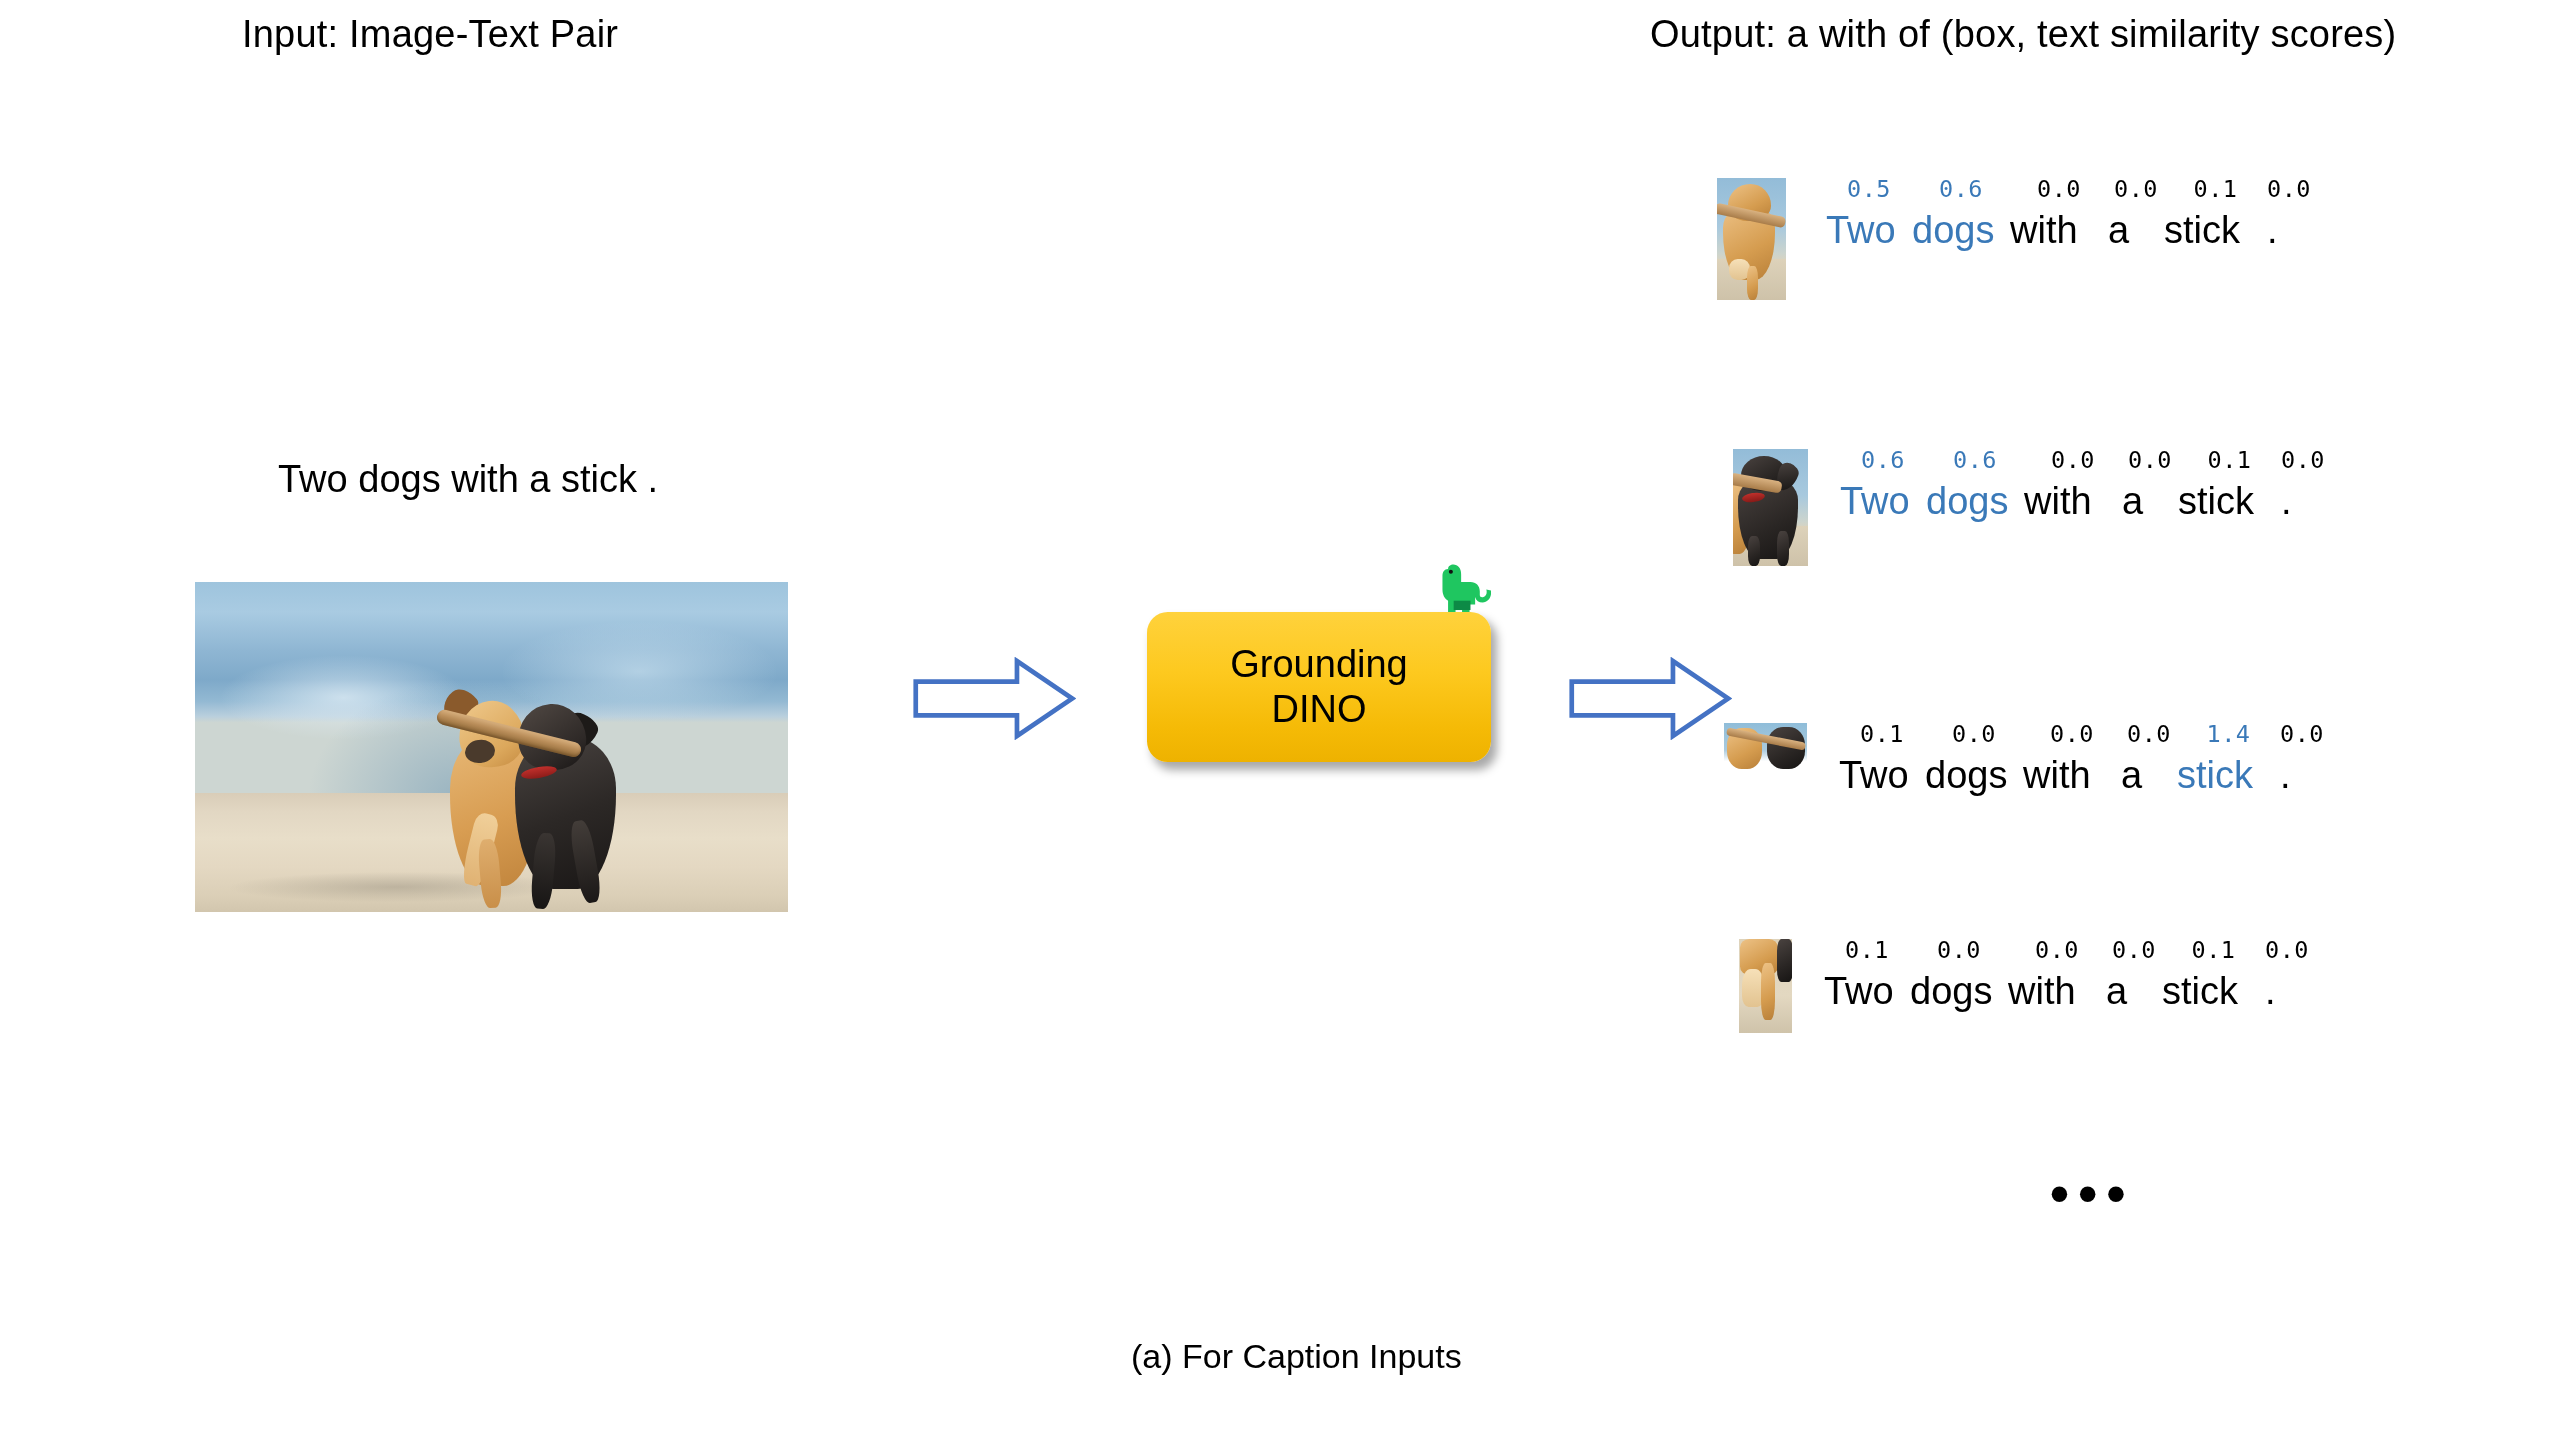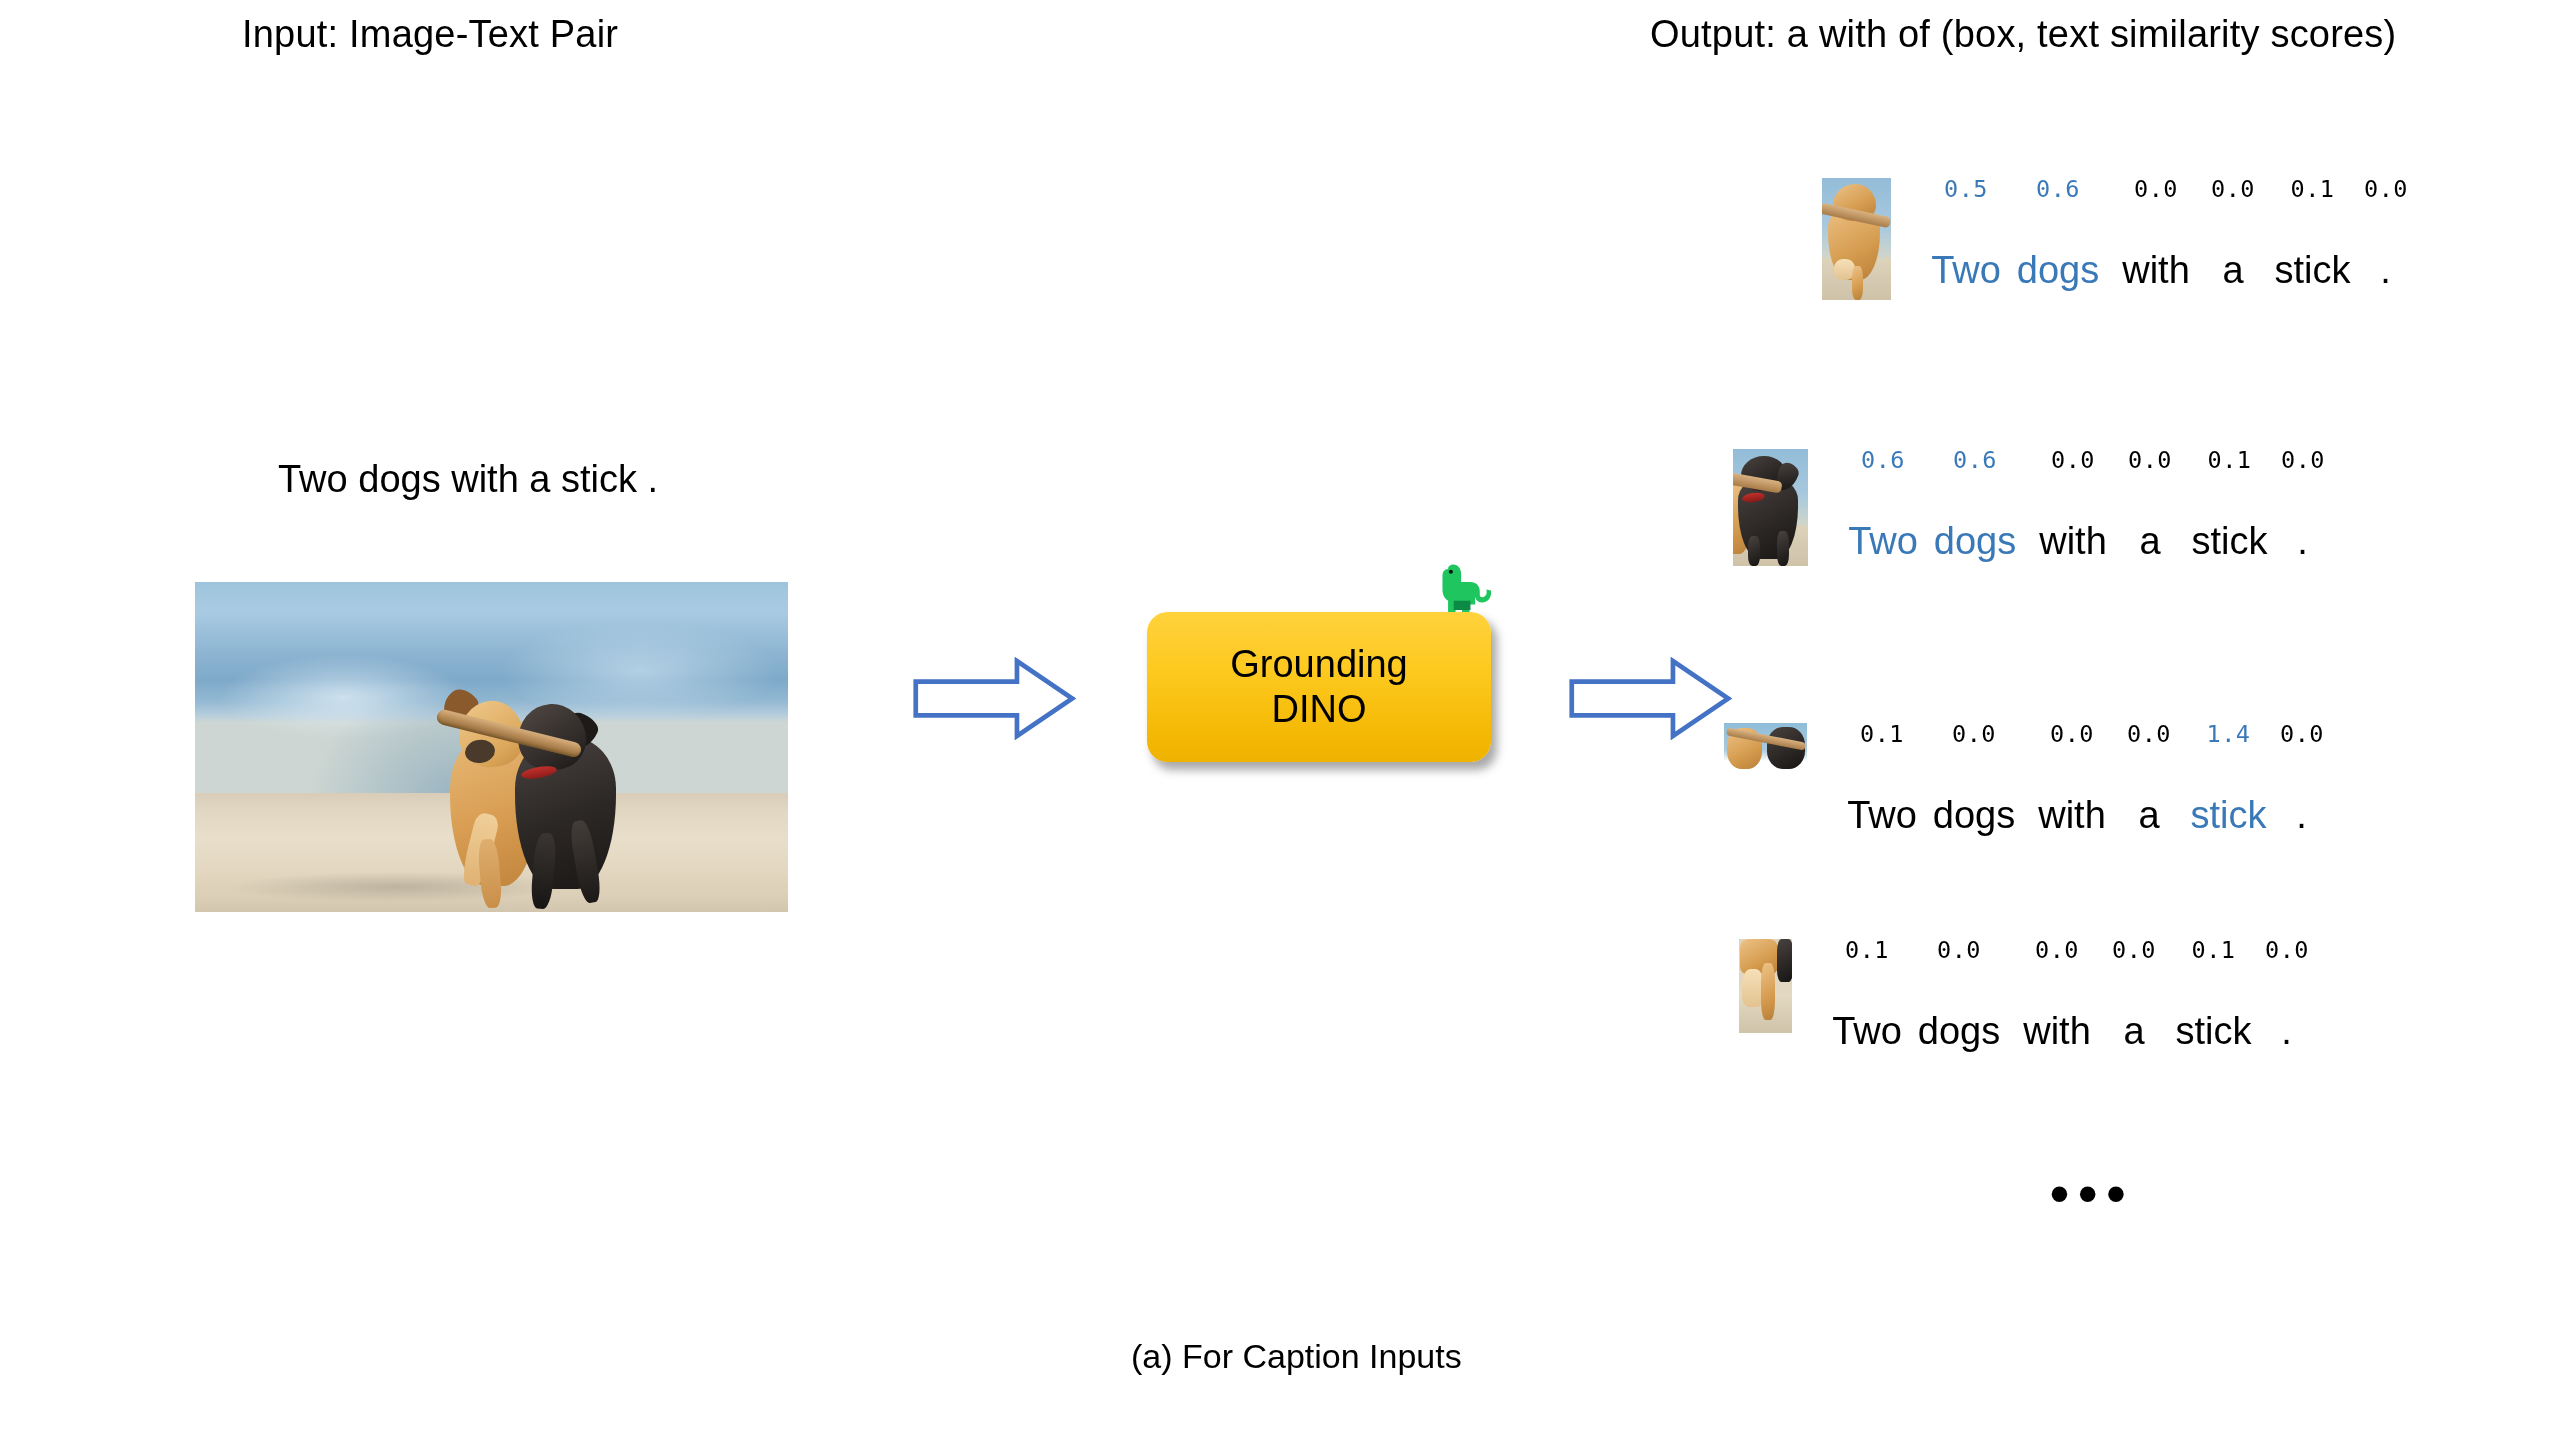--- a/index.html
+++ b/index.html
@@ -199,21 +199,21 @@
     width: 56px;
     height: 53px;
   }
 
   
   .out-row {
     position: absolute;
     display: flex;
     align-items: flex-start;
   }
-  #out-row-0 { left: 1822px; top: 178px; }
+  #out-row-0 { left: 1717px; top: 178px; gap: 8px; }
   #out-row-1 { left: 1733px; top: 449px; }
   #out-row-2 { left: 1724px; top: 723px; }
   #out-row-3 { left: 1739px; top: 939px; }
 
   .thumb {
     position: relative;
     overflow: hidden;
     flex: 0 0 auto;
     background: #b9d4e6;
   }
@@ -248,21 +248,21 @@
   }
   .score { text-align: center; color: #000; }
   .score.hl { color: #3a79b8; }
 
   .word-line {
     display: flex;
     align-items: baseline;
     font-size: 38px;
     line-height: 1;
   }
-  .word { text-align: center; color: #000; white-space: nowrap; margin-top: 40px; }
+  .word { color: #000; white-space: nowrap; }
   .word.hl { color: #3a79b8; }
 
   
   .c0 { width: 86px; }
   .c1 { width: 98px; }
   .c2 { width: 98px; }
   .c3 { width: 56px; }
   .c4 { width: 103px; }
   .c5 { width: 43px; }
 

